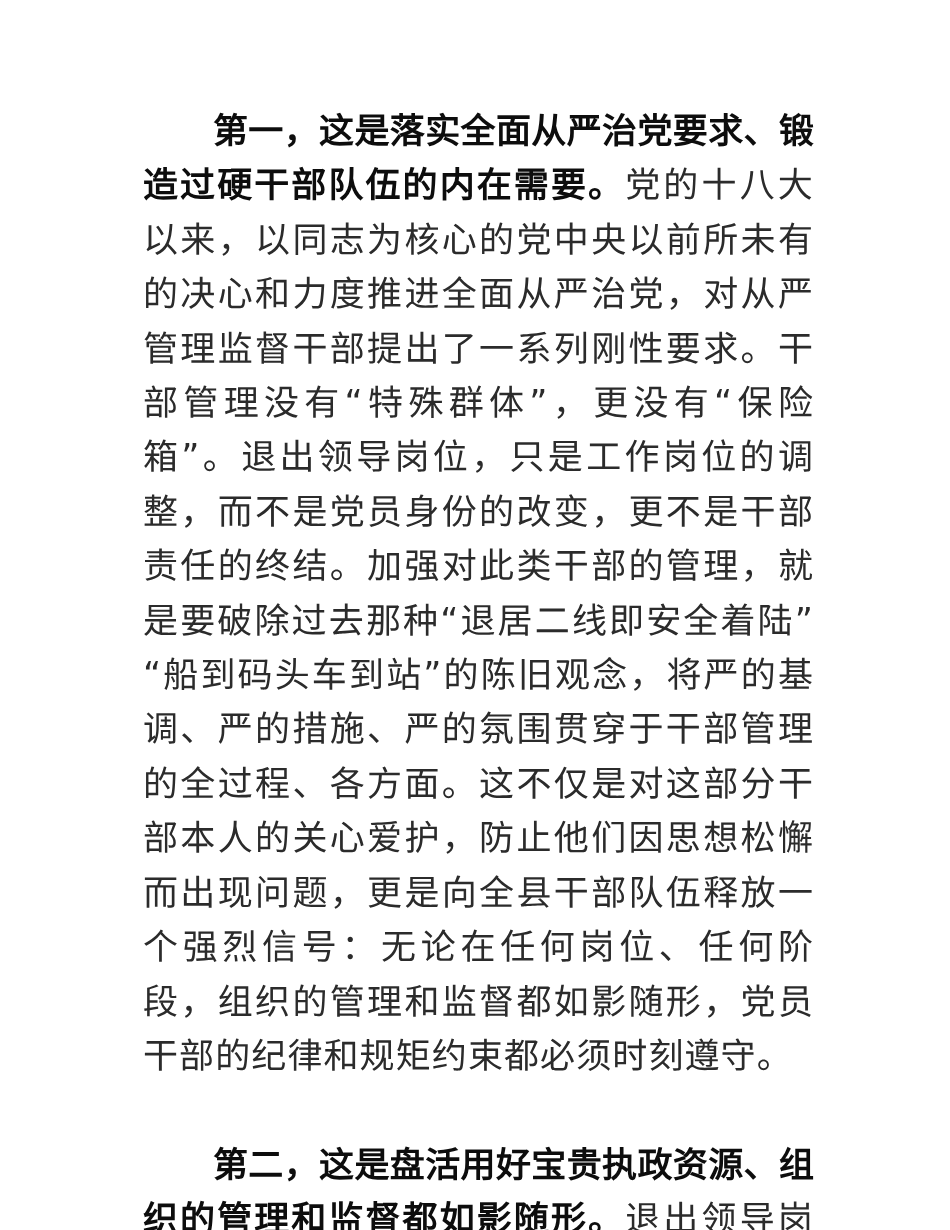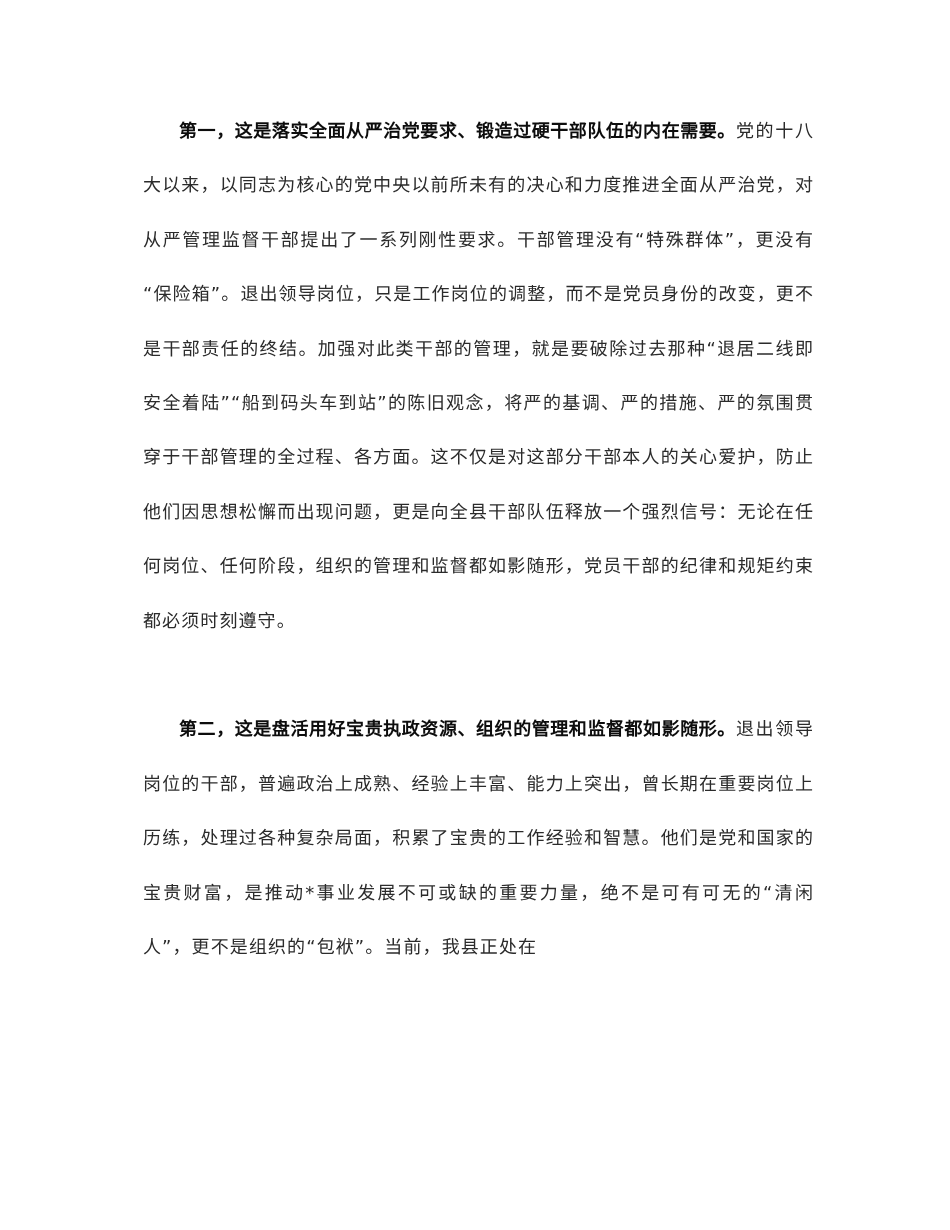--- a/index.html
+++ b/index.html
@@ -26,21 +26,21 @@
     width: 671px;
   }
 
   .doc-paragraph {
     margin: 0;
     padding: 0;
     text-indent: 2em;
     text-align: justify;
     text-justify: inter-ideograph;
     font-family: "DejaVu Sans", "Liberation Sans", sans-serif;
-    font-size: 18px;
+    font-size: 35px;
     line-height: 54.4px;
     color: #1a1a1a;
     letter-spacing: 0.4px;
     word-break: break-all;
     -webkit-font-smoothing: antialiased;
   }
 
   .doc-paragraph + .doc-paragraph {
     margin-top: 54.4px;
   }

